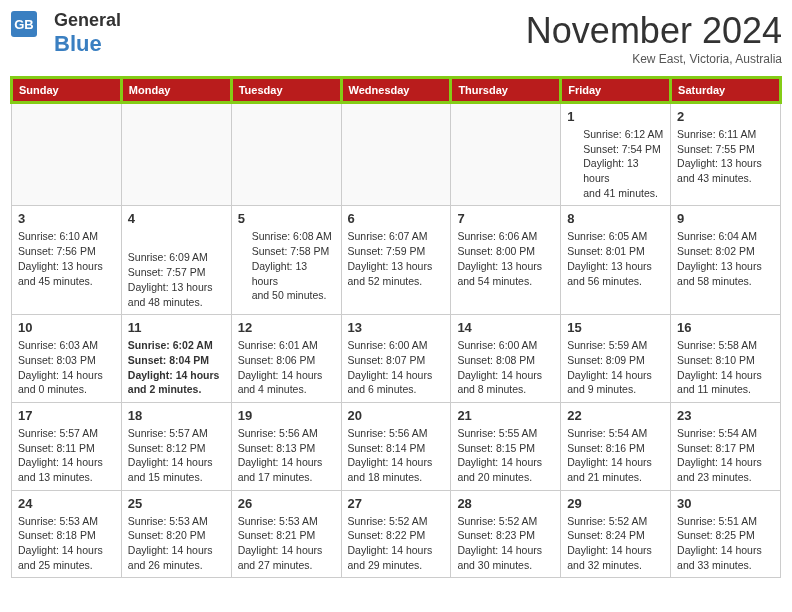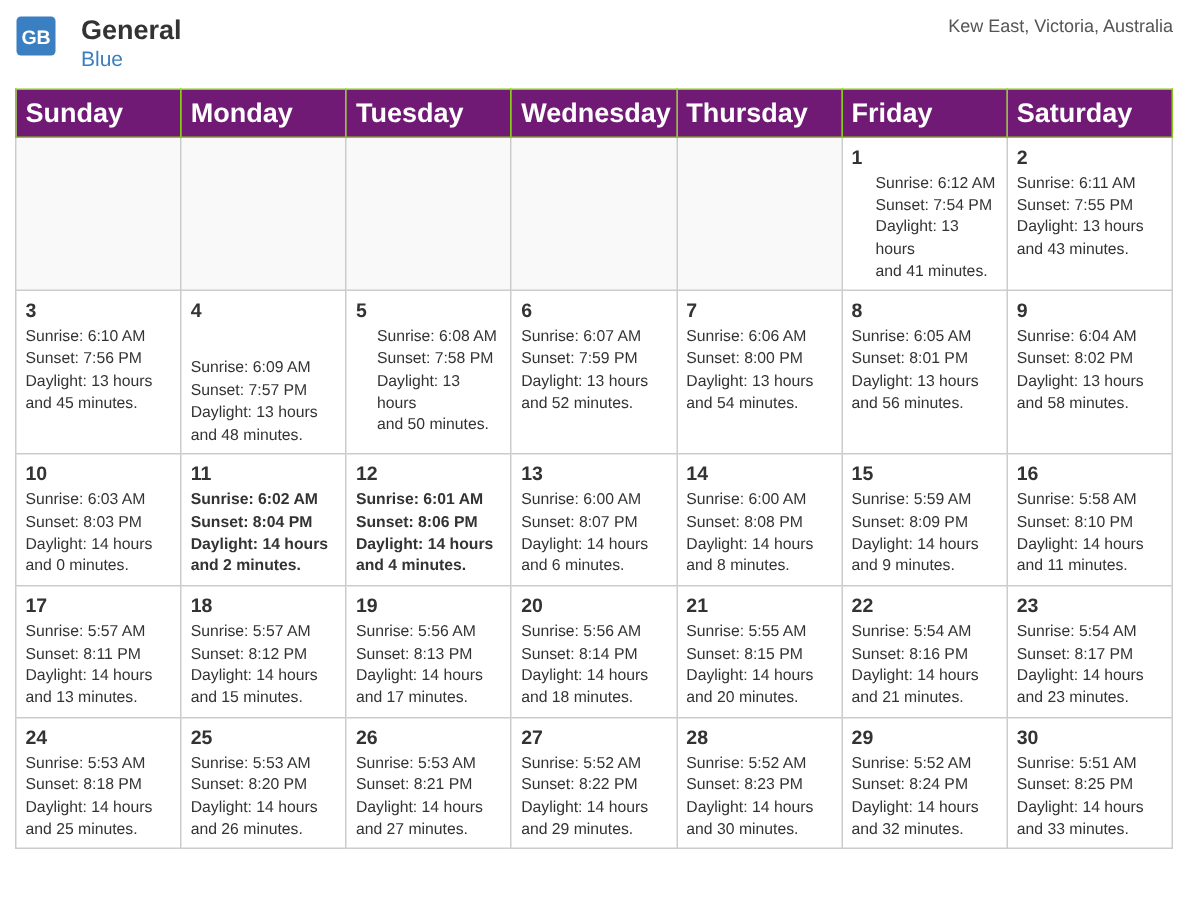--- a/index.html
+++ b/index.html
@@ -20,22 +20,22 @@
       display: flex;
       align-items: flex-start;
       gap: 16px;
     }
     .logo-text-general {
       font-size: 18px;
       font-weight: bold;
       color: #333;
     }
     .logo-text-blue {
-      font-size: 14px;
-      font-weight: normal;
+      font-size: 22px;
+      font-weight: bold;
       color: #3a7fc1;
     }
     .logo-icon {
       width: 28px;
       height: 28px;
     }
     .title-block {
       text-align: right;
     }
     .month-title {
@@ -46,27 +46,27 @@
     .location-title {
       font-size: 12px;
       color: #555;
     }
     table {
       width: 100%;
       border-collapse: collapse;
       table-layout: fixed;
     }
     th {
-      background-color: #701a75;
+      background-color: #b91c1c;
       color: #fff;
       text-align: left;
       padding: 5px 6px;
-      font-size: 18px;
+      font-size: 11px;
       font-weight: bold;
-      border: 1px solid #84cc16;
+      border: 3px solid #84cc16;
     }
     td {
       border: 1px solid #ccc;
       vertical-align: top;
       padding: 5px 6px;
       font-size: 11px;
       color: #333;
       height: 85px;
       background: #fff;
     }
@@ -92,20 +92,21 @@
     <svg class="logo-icon" viewBox="0 0 28 28">
       <rect x="1" y="1" width="26" height="26" rx="3" fill="#3a7fc1"></rect>
       <text x="14" y="19" font-size="13" font-weight="bold" fill="white" text-anchor="middle" font-family="Arial">GB</text>
     </svg>
     <div>
       <span class="logo-text-general">General</span><br>
       <span class="logo-text-blue">Blue</span>
     </div>
   </div>
   <div class="title-block">
+    <div class="month-title">November 2024</div>
     <div class="location-title">Kew East, Victoria, Australia</div>
   </div>
 </div>
 
 <table>
   <thead>
     <tr>
     <th>Sunday</th>
         <th>Monday</th>
         <th>Tuesday</th>
@@ -198,21 +199,21 @@
         </td>
         <td>
           <div class="day-num">11</div>
           <div class="day-info" style="white-space: pre-line; font-weight: bold;">Sunrise: 6:02 AM
 Sunset: 8:04 PM
 Daylight: 14 hours
 and 2 minutes.</div>
         </td>
         <td>
           <div class="day-num">12</div>
-          <div class="day-info" style="white-space: pre-line; font-weight: bold;">Sunrise: 6:01 AM
+          <div class="day-info" style="white-space: pre-line;">Sunrise: 6:01 AM
 Sunset: 8:06 PM
 Daylight: 14 hours
 and 4 minutes.</div>
         </td>
         <td>
           <div class="day-num">13</div>
           <div class="day-info" style="white-space: pre-line;">Sunrise: 6:00 AM
 Sunset: 8:07 PM
 Daylight: 14 hours
 and 6 minutes.</div>

